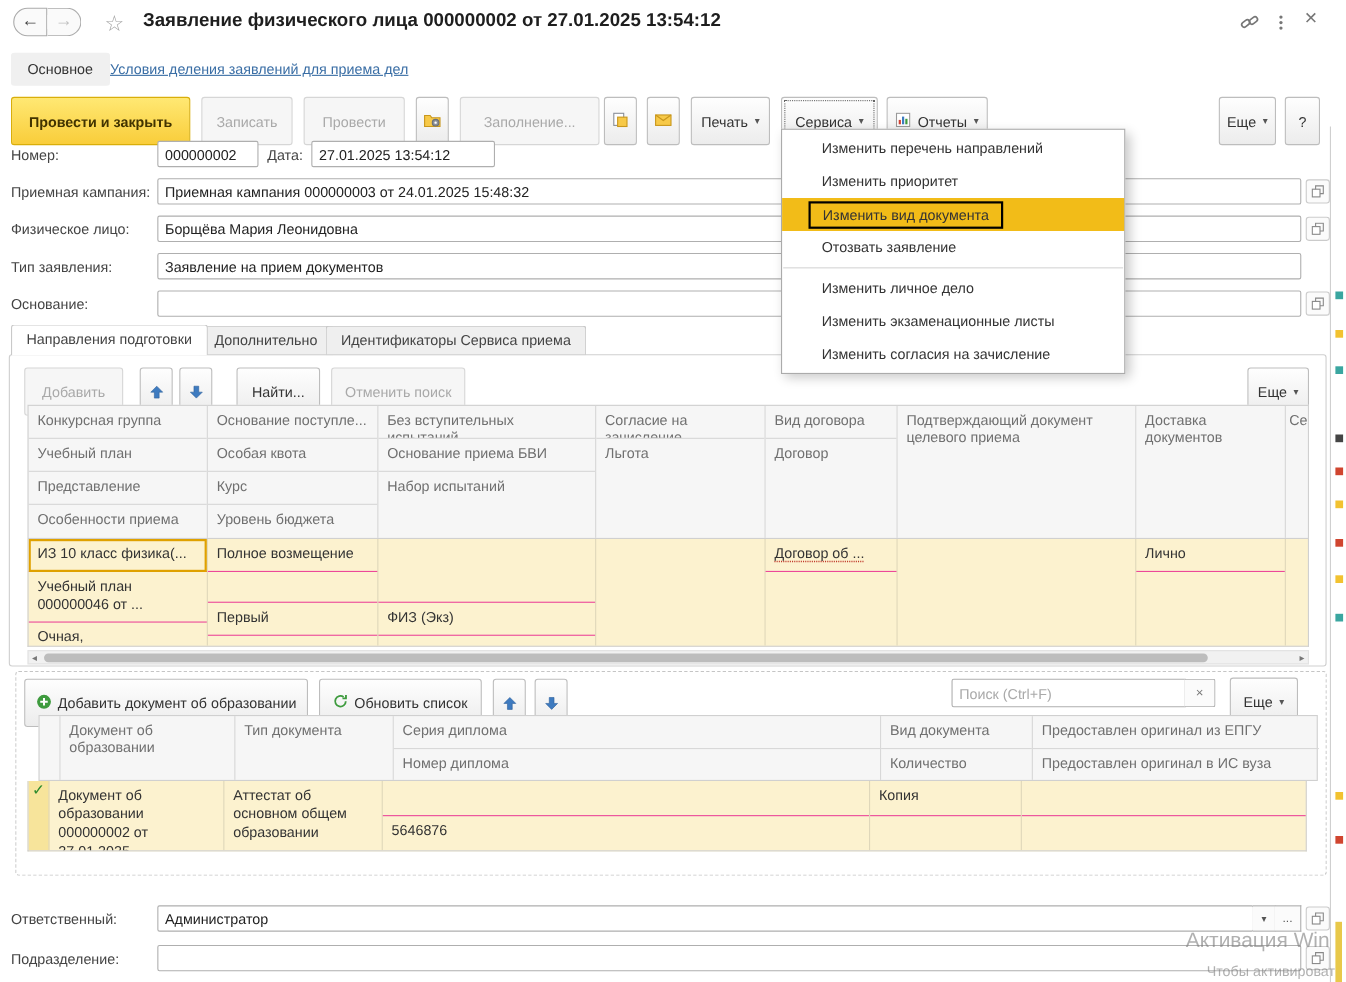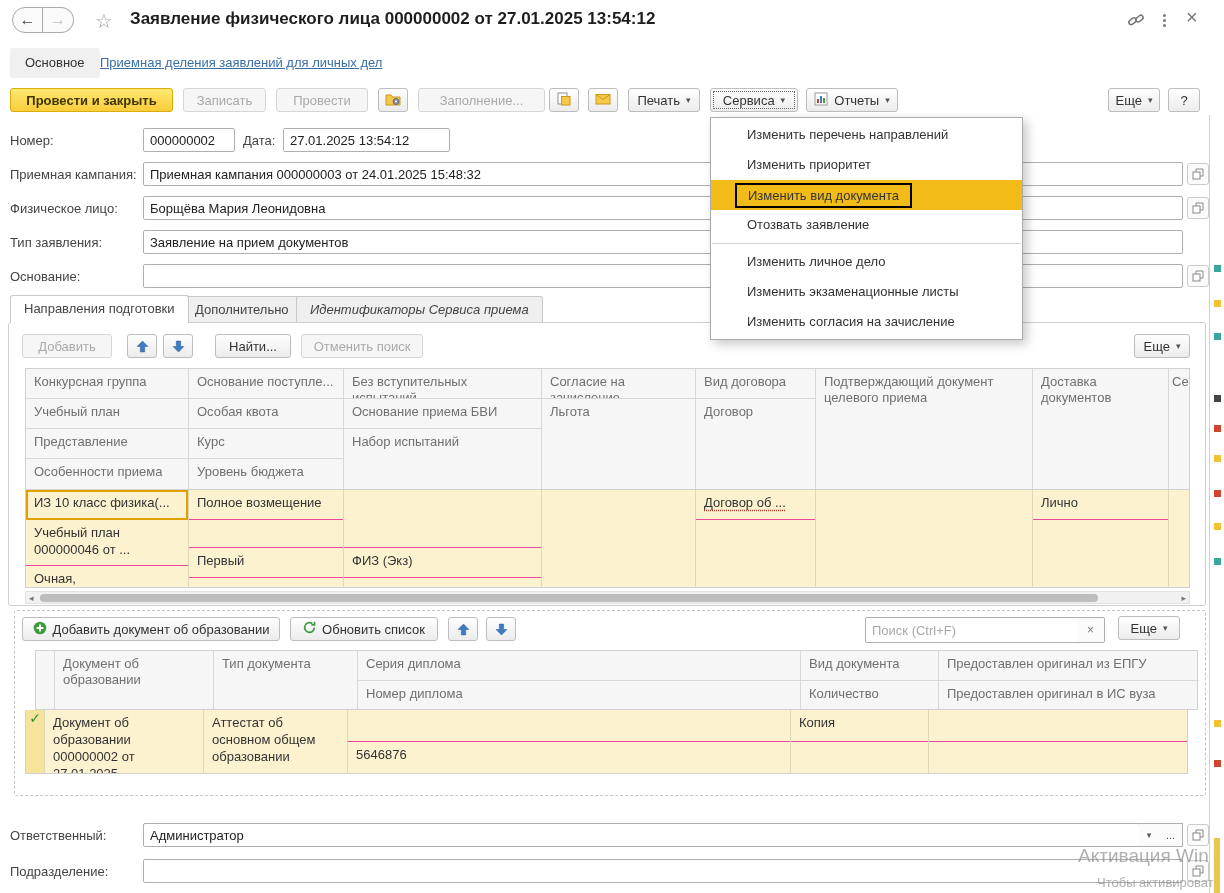--- a/index.html
+++ b/index.html
@@ -1,19 +1,19 @@
 <!DOCTYPE html>
 <html><head>
 <meta charset="utf-8">
 <style>
   * { margin:0; padding:0; box-sizing:border-box; }
   html,body { background:#fff; }
   body { font-family:"Liberation Sans","DejaVu Sans",sans-serif; font-size:13px; color:#333; }
   .window { position:relative; width:1224px; height:893px; background:#fff; overflow:hidden; }
-  .btn { position:absolute; height:24px; display:flex; align-items:center; justify-content:center; gap:6px;
+  .btn { position:absolute; height:44px; display:flex; align-items:center; justify-content:center; gap:6px;
          padding:0 12px; background:linear-gradient(#FEFEFE,#ECECEC); border:1px solid #BDBDBD; border-radius:3px;
          font-size:13px; color:#333; white-space:nowrap; }
   .btn.disabled { color:#A9A9A9; background:#F6F6F6; border-color:#D6D6D6; }
   .btn.primary { background:linear-gradient(#FFE873,#F9CD3A); border-color:#D9AE0A; font-weight:bold; color:#423400; }
   .btn.focused { outline:1px dotted #666; outline-offset:-4px; }
   .caret { font-size:9px; color:#555; line-height:1; }
   .flabel { position:absolute; color:#444; }
   .fld { position:absolute; height:24px; border:1px solid #AFAFAF; border-radius:2px; padding:0 6px;
          font-family:"Liberation Sans","DejaVu Sans",sans-serif; font-size:13px; color:#222; background:#fff; }
   .open-btn { position:absolute; width:22px; height:22px; border:1px solid #CBCBCB; border-radius:3px;
@@ -104,21 +104,21 @@
       </svg>
   </span>
   <span class="winicon kebab" style="left:1163px; top:12px;">
       <i></i>
       <i></i>
       <i></i>
     </span>
   <span class="winicon" style="left:1186px; top:6px; font-size:20px;">×</span>
 
   <div class="mainTab">Основное</div>
-  <a class="condLink">Приемная деления заявлений для личных дел</a>
+  <a class="condLink">Условия деления заявлений для приема дел</a>
 
   <div class="btn primary" style="left:10px; top:88px; width:163px;">Провести и закрыть</div>
   <div class="btn disabled" style="left:183px; top:88px; width:83px;">Записать</div>
   <div class="btn disabled" style="left:276px; top:88px; width:92px;">Провести</div>
   <div class="btn" style="left:378px; top:88px; width:30px; padding:0;">
     <span>
       <svg width="16" height="16" viewBox="0 0 16 16">
           <path d="M1 4h5l1.5 2H15v8H1z" fill="#F7C948" stroke="#C9971C"></path>
           <circle cx="11" cy="10.5" r="3" fill="#8A8F98" stroke="#6B7078"></circle>
           <circle cx="11" cy="10.5" r="1.1" fill="#fff"></circle>
@@ -198,21 +198,21 @@
   <input class="fld" style="left: 143px; top: 264px; width: 1040px;" value="">
   <span class="open-btn" style="left:1187px; top:265px;">
     <svg width="12" height="12" viewBox="0 0 12 12">
         <rect x="1" y="4" width="7" height="7" fill="#fff" stroke="#888"></rect>
         <path d="M4 4V1h7v7h-3" fill="none" stroke="#888"></path>
       </svg>
   </span>
 
   <div class="sec-tab active" style="left:10px;">Направления подготовки</div>
   <div class="sec-tab" style="left:181px;">Дополнительно</div>
-  <div class="sec-tab" style="left:296px;font-style:italic;">Идентификаторы Сервиса приема</div>
+  <div class="sec-tab" style="left:296px;">Идентификаторы Сервиса приема</div>
 
   <div class="groupbox" style="left:8px; top:322px; width:1198px; height:284px;"></div>
 
   <div class="btn disabled" style="left:22px; top:334px; width:90px;">Добавить</div>
   <div class="btn" style="left:127px; top:334px; width:30px; padding:0;">
     <svg width="13" height="13" viewBox="0 0 12 12">
         <path d="M6 1l5 5H8v5H4V6H1z" fill="#3E7BC0" stroke="#2C5E99" stroke-width="0.5"></path>
       </svg>
   </div>
   <div class="btn" style="left:163px; top:334px; width:30px; padding:0;">

